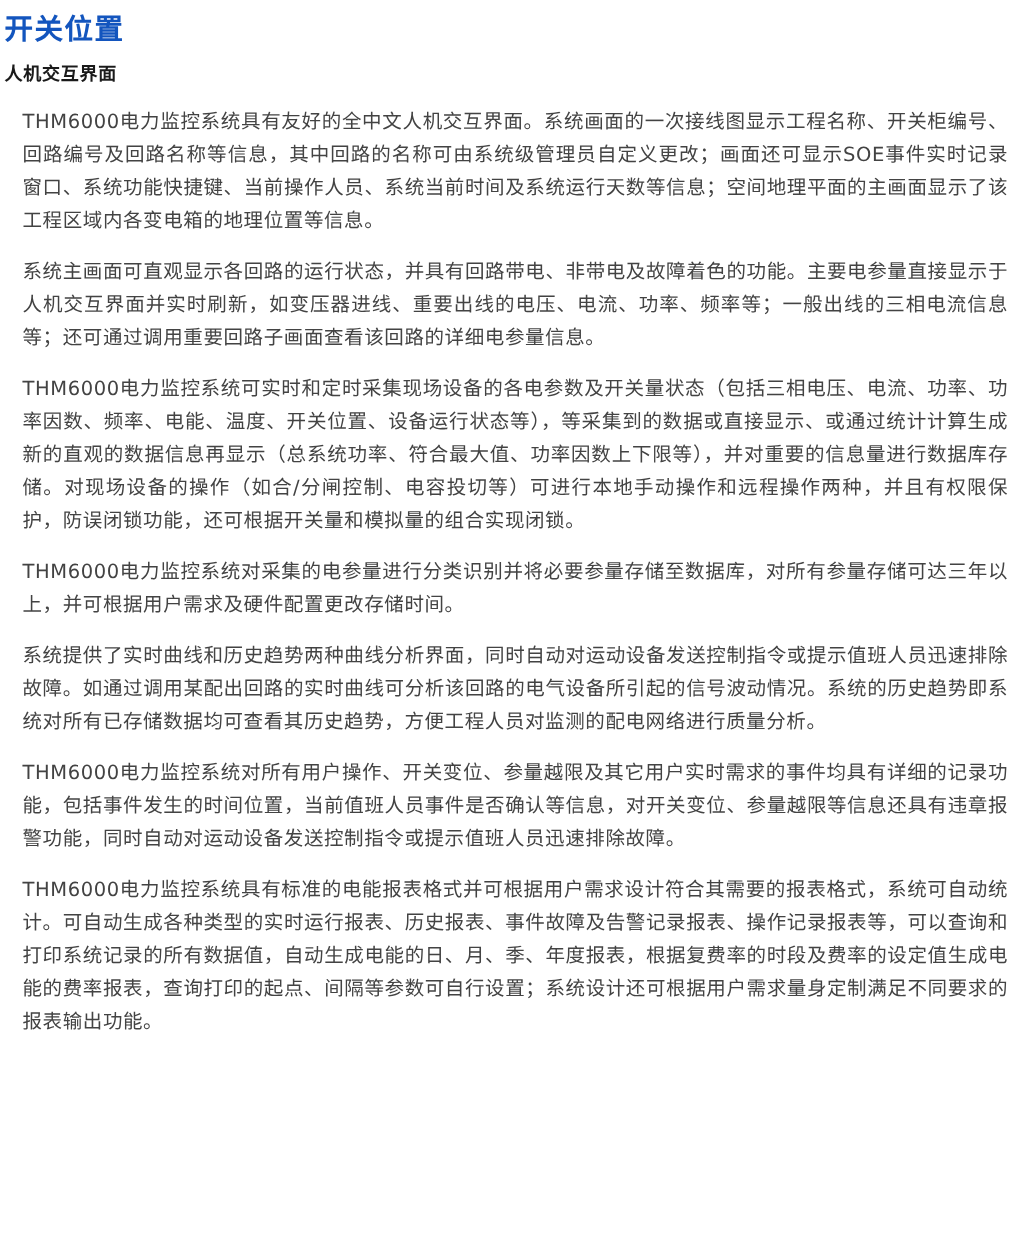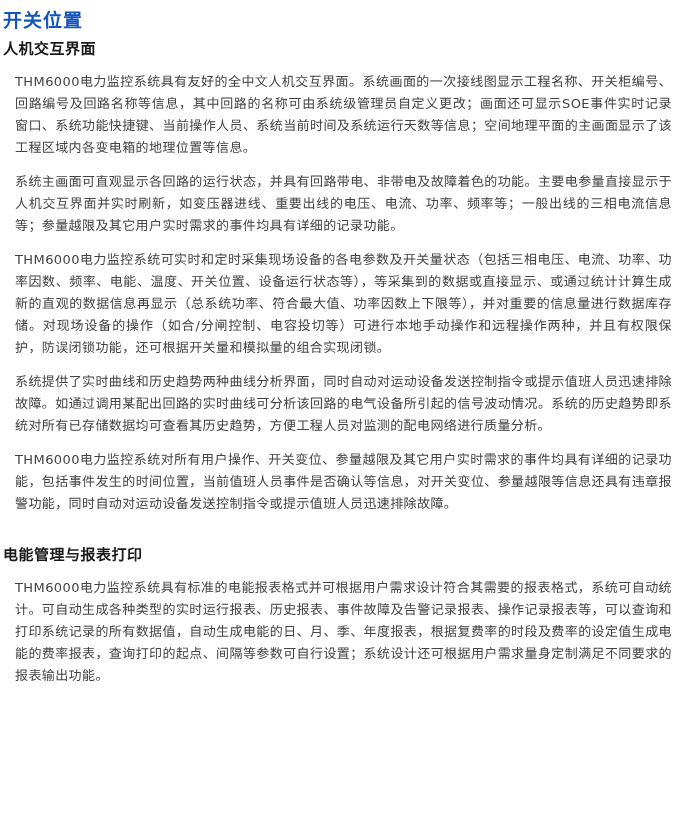--- a/index.html
+++ b/index.html
@@ -25,21 +25,21 @@
   .page-title{
     margin:0 0 6px 0;
     font-size:19px;
     line-height:26px;
     font-weight:bold;
     color:var(--title-color);
     letter-spacing:1px;
   }
   .section-heading{
     margin:30px 0 7px 0;
-    font-size:15px;
+    font-size:12px;
     line-height:20px;
     font-weight:bold;
     color:var(--heading-color);
     letter-spacing:0.5px;
   }
   section:first-of-type .section-heading{
     margin-top:6px;
   }
   .body-paragraph{
     margin:12px;
@@ -54,33 +54,33 @@
 </head>
 <body>
 
 <div class="page">
 
   <h1 class="page-title">开关位置</h1>
 
   <section>
     <h2 class="section-heading">人机交互界面</h2>
     <p class="body-paragraph">THM6000电力监控系统具有友好的全中文人机交互界面。系统画面的一次接线图显示工程名称、开关柜编号、回路编号及回路名称等信息，其中回路的名称可由系统级管理员自定义更改；画面还可显示SOE事件实时记录窗口、系统功能快捷键、当前操作人员、系统当前时间及系统运行天数等信息；空间地理平面的主画面显示了该工程区域内各变电箱的地理位置等信息。</p>
-    <p class="body-paragraph">系统主画面可直观显示各回路的运行状态，并具有回路带电、非带电及故障着色的功能。主要电参量直接显示于人机交互界面并实时刷新，如变压器进线、重要出线的电压、电流、功率、频率等；一般出线的三相电流信息等；参量越限及其它用户实时需求的事件均具有详细的记录功能。</p>
+    <p class="body-paragraph">系统主画面可直观显示各回路的运行状态，并具有回路带电、非带电及故障着色的功能。主要电参量直接显示于人机交互界面并实时刷新，如变压器进线、重要出线的电压、电流、功率、频率等；一般出线的三相电流信息等；还可通过调用重要回路子画面查看该回路的详细电参量信息。</p>
   </section>
 
   <section>
     <p class="body-paragraph">THM6000电力监控系统可实时和定时采集现场设备的各电参数及开关量状态（包括三相电压、电流、功率、功率因数、频率、电能、温度、开关位置、设备运行状态等），等采集到的数据或直接显示、或通过统计计算生成新的直观的数据信息再显示（总系统功率、符合最大值、功率因数上下限等），并对重要的信息量进行数据库存储。对现场设备的操作（如合/分闸控制、电容投切等）可进行本地手动操作和远程操作两种，并且有权限保护，防误闭锁功能，还可根据开关量和模拟量的组合实现闭锁。</p>
   </section>
 
   <section>
+    <p class="body-paragraph">THM6000电力监控系统对采集的电参量进行分类识别并将必要参量存储至数据库，对所有参量存储可达三年以上，并可根据用户需求及硬件配置更改存储时间。</p>
     <p class="body-paragraph">系统提供了实时曲线和历史趋势两种曲线分析界面，同时自动对运动设备发送控制指令或提示值班人员迅速排除故障。如通过调用某配出回路的实时曲线可分析该回路的电气设备所引起的信号波动情况。系统的历史趋势即系统对所有已存储数据均可查看其历史趋势，方便工程人员对监测的配电网络进行质量分析。</p>
   </section>
 
   <section>
     <p class="body-paragraph">THM6000电力监控系统对所有用户操作、开关变位、参量越限及其它用户实时需求的事件均具有详细的记录功能，包括事件发生的时间位置，当前值班人员事件是否确认等信息，对开关变位、参量越限等信息还具有违章报警功能，同时自动对运动设备发送控制指令或提示值班人员迅速排除故障。</p>
   </section>
 
   <section>
-    <h2 class="section-heading">电能管理与报表打印</h2>
     <p class="body-paragraph">THM6000电力监控系统具有标准的电能报表格式并可根据用户需求设计符合其需要的报表格式，系统可自动统计。可自动生成各种类型的实时运行报表、历史报表、事件故障及告警记录报表、操作记录报表等，可以查询和打印系统记录的所有数据值，自动生成电能的日、月、季、年度报表，根据复费率的时段及费率的设定值生成电能的费率报表，查询打印的起点、间隔等参数可自行设置；系统设计还可根据用户需求量身定制满足不同要求的报表输出功能。</p>
   </section>
 
 </div>
 
 </body></html>

